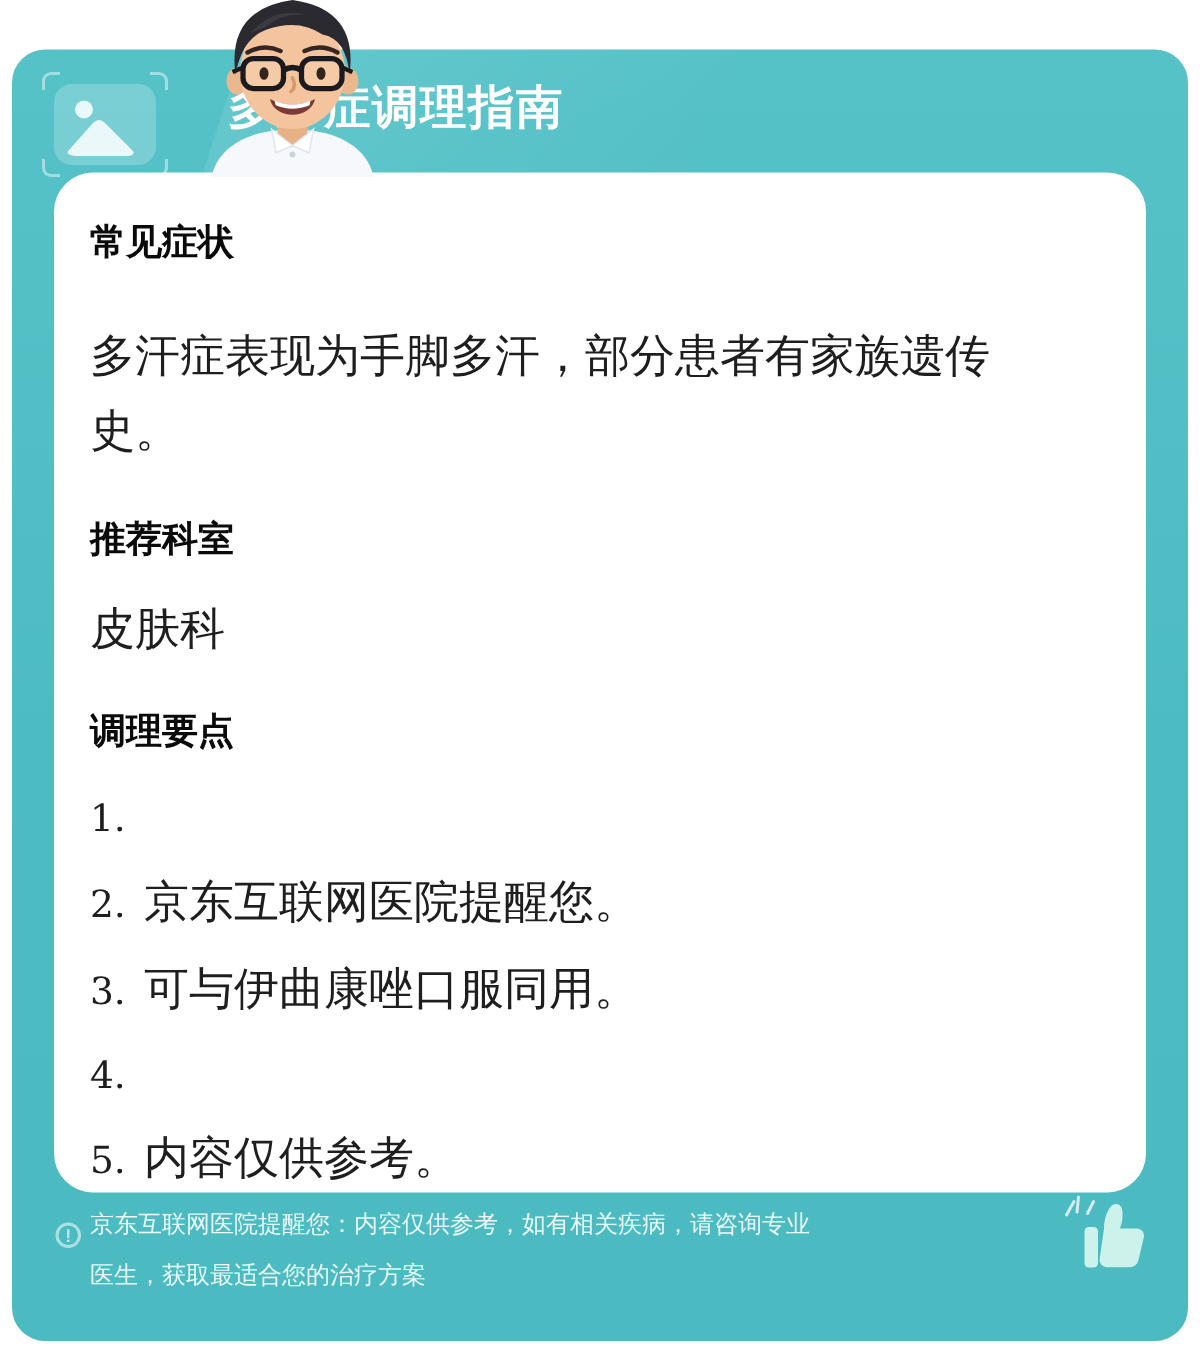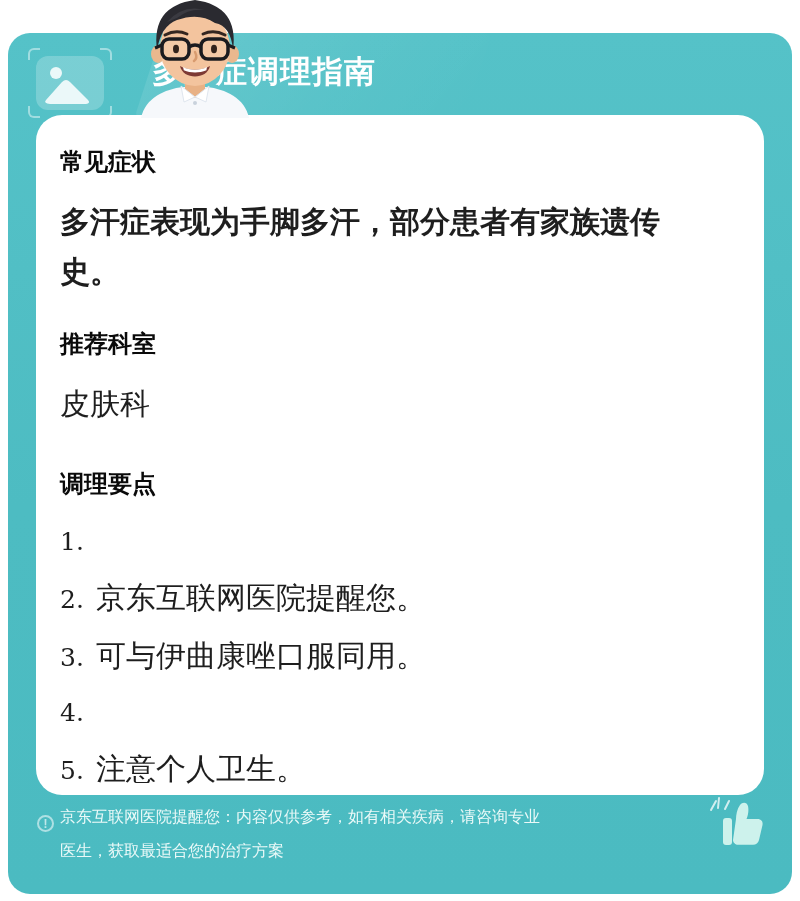--- a/index.html
+++ b/index.html
@@ -58,24 +58,24 @@
   }
   .card h2 {
     font-size:24px; font-weight:700; color:#0a0a0a;
     line-height:46px;
   }
   .card .body-text {
     font-size:30px; color:#1e1e1e; line-height:50px;
     white-space:pre-line;
   }
   .sec-symptom-head { margin-top:6px; }
-  .sec-symptom-text { margin-top:12px;font-weight:bold; }
+  .sec-symptom-text { margin-top:28px; }
   .sec-dept-head    { margin-top:24px; }
   .sec-dept-text    { margin-top:12px; }
-  .sec-tips-head    { margin-top:32px; }
+  .sec-tips-head    { margin-top:20px; }
   .tips { margin-top:20px; }
   .tip-row { display:flex; align-items:baseline; margin-bottom:26px; }
   .tip-num {
     font-family:"DejaVu Serif","Liberation Serif",serif;
     font-size:25px; color:#1e1e1e; width:36px; flex:0 0 36px;
   }
   .tip-text { font-size:30px; color:#1e1e1e; line-height:32px; }
 
   
   .footer { position:absolute; left:0; bottom:0; width:784px; height:100px; }
@@ -135,21 +135,21 @@
       </div>
       <div class="tip-row">
         <span class="tip-num">3.</span>
         <span class="tip-text">可与伊曲康唑口服同用。</span>
       </div>
       <div class="tip-row">
         <span class="tip-num">4.</span>
       </div>
       <div class="tip-row">
         <span class="tip-num">5.</span>
-        <span class="tip-text">注意个人卫生。</span>
+        <span class="tip-text">内容仅供参考。</span>
       </div>
     </div>
   </div>
 
   <div class="footer">
     <div class="info-icon">!</div>
     <div class="disclaimer">京东互联网医院提醒您：内容仅供参考，如有相关疾病，请咨询专业
 医生，获取最适合您的治疗方案</div>
     <div class="thumb-icon">
       <svg width="62" height="58" viewBox="0 0 62 58">

